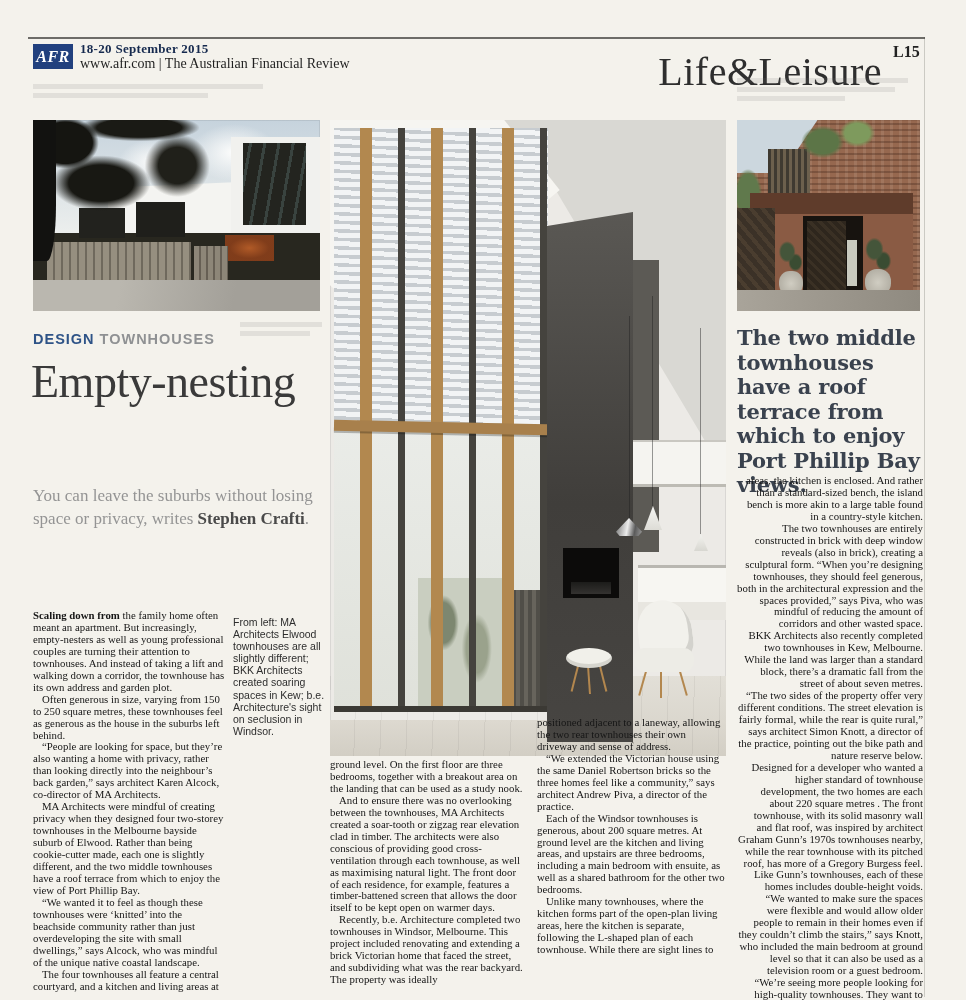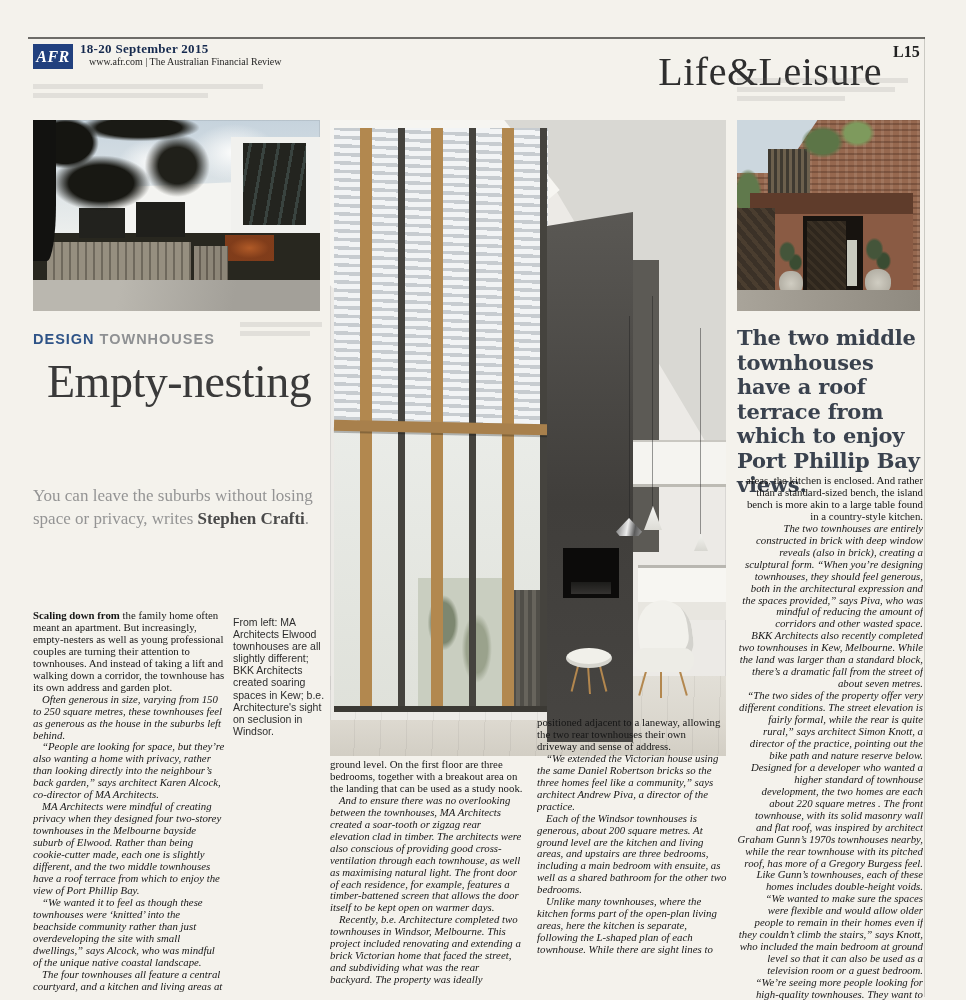--- a/index.html
+++ b/index.html
@@ -6,21 +6,21 @@
   .page{position:relative;width:966px;height:1000px;background:#f4f2ec;overflow:hidden;
         font-family:"Liberation Serif", serif;color:#1b1b1b;}
   .abs{position:absolute;}
 
   
   .top-rule{left:28px;top:37px;width:897px;height:2px;background:#6d6c68;}
   .edge-vline{left:924px;top:37px;width:1px;height:960px;background:rgba(60,58,52,.22);}
   .logo-box{left:33px;top:44px;width:40px;height:25px;background:#21407e;color:#fff;
             font-weight:bold;font-style:italic;font-size:16px;line-height:25px;text-align:center;letter-spacing:.5px;}
   .hdr-date{left:80px;top:41px;font-weight:bold;font-size:13px;color:#15294e;letter-spacing:.3px;}
-  .hdr-url{left:89px;top:56px;font-size:10px;color:#1f1f1f;}
+  .hdr-url{left:80px;top:56px;font-size:14px;color:#1f1f1f;}
   .section-title{left:560px;top:48px;width:322px;text-align:right;font-size:40px;color:#2e2e2e;letter-spacing:.5px;}
   .page-num{left:893px;top:43px;font-weight:bold;font-size:16px;color:#222;}
 
   
   .ghost{background:rgba(110,110,110,.14);height:5px;margin-bottom:4px;filter:blur(.7px);}
   .ghost-block{overflow:hidden;}
 
   
   .photo{overflow:hidden;box-shadow:inset 0 0 0 1px rgba(0,0,0,.08);}
   .photo *{position:absolute;}
@@ -120,27 +120,27 @@
       repeating-linear-gradient(50deg,#3b3127 0 5px,#4a3d2f 5px 9px);}
   .r-plant{background:radial-gradient(closest-side at 40% 40%,#44553a 0 48%,rgba(68,85,58,0) 64%),
            radial-gradient(closest-side at 65% 65%,#3a4c32 0 45%,rgba(58,76,50,0) 62%);}
   .r-urn{background:radial-gradient(#d0cdc2,#a8a499);border-radius:45% 45% 48% 48%;}
   .r-ground{left:0;bottom:0;width:100%;height:11%;background:linear-gradient(95deg,#a9a49a,#8f8a80);}
 
   
   .kicker{left:33px;top:331px;font-family:"Liberation Sans",sans-serif;font-weight:bold;
           font-size:14.5px;letter-spacing:1px;}
   .kicker .k1{color:#2e5387;} .kicker .k2{color:#8f9193;margin-left:5px;}
-  .headline{left:31px;top:358px;width:300px;font-size:46px;line-height:48px;color:#3a3a3a;letter-spacing:-.5px;margin-left:16px;}
+  .headline{left:31px;top:358px;width:300px;font-size:46px;line-height:48px;color:#3a3a3a;letter-spacing:-.5px;}
   .standfirst{left:33px;top:485px;width:290px;font-family:Liberation Serif, serif;
           font-size:17px;line-height:22.5px;color:#949494;}
   .standfirst .byline{color:#4a4a4a;font-weight:bold;}
   .bodycol{font-size:10.8px;line-height:11.95px;color:#161616;text-align:left;overflow:hidden;}
   .bodycol p{margin:0;}
-  .bodycol p.ind{text-indent:9px;font-style:italic;}
+  .bodycol p.ind{text-indent:9px;}
   .lead{font-weight:bold;}
   .col-left{left:33px;top:610px;width:192px;height:390px;}
   .col-a{left:330px;top:759px;width:193px;height:241px;}
   .col-b{left:537px;top:717px;width:191px;height:241px;}
   .col-c{left:737px;top:475px;width:186px;height:551px;text-align:right;}
   .caption{left:233px;top:616px;width:94px;font-family:"Liberation Sans",sans-serif;
            font-size:10.5px;line-height:12.1px;color:#2e2e2e;}
   .pullquote{left:737px;top:326px;width:190px;font-family:"DejaVu Serif",serif;font-weight:bold;
            font-size:21px;line-height:24.5px;color:#3a424e;letter-spacing:-.2px;}
   .endtag{display:inline-block;background:#2b2b2b;color:#fff;font-family:"Liberation Sans",sans-serif;

